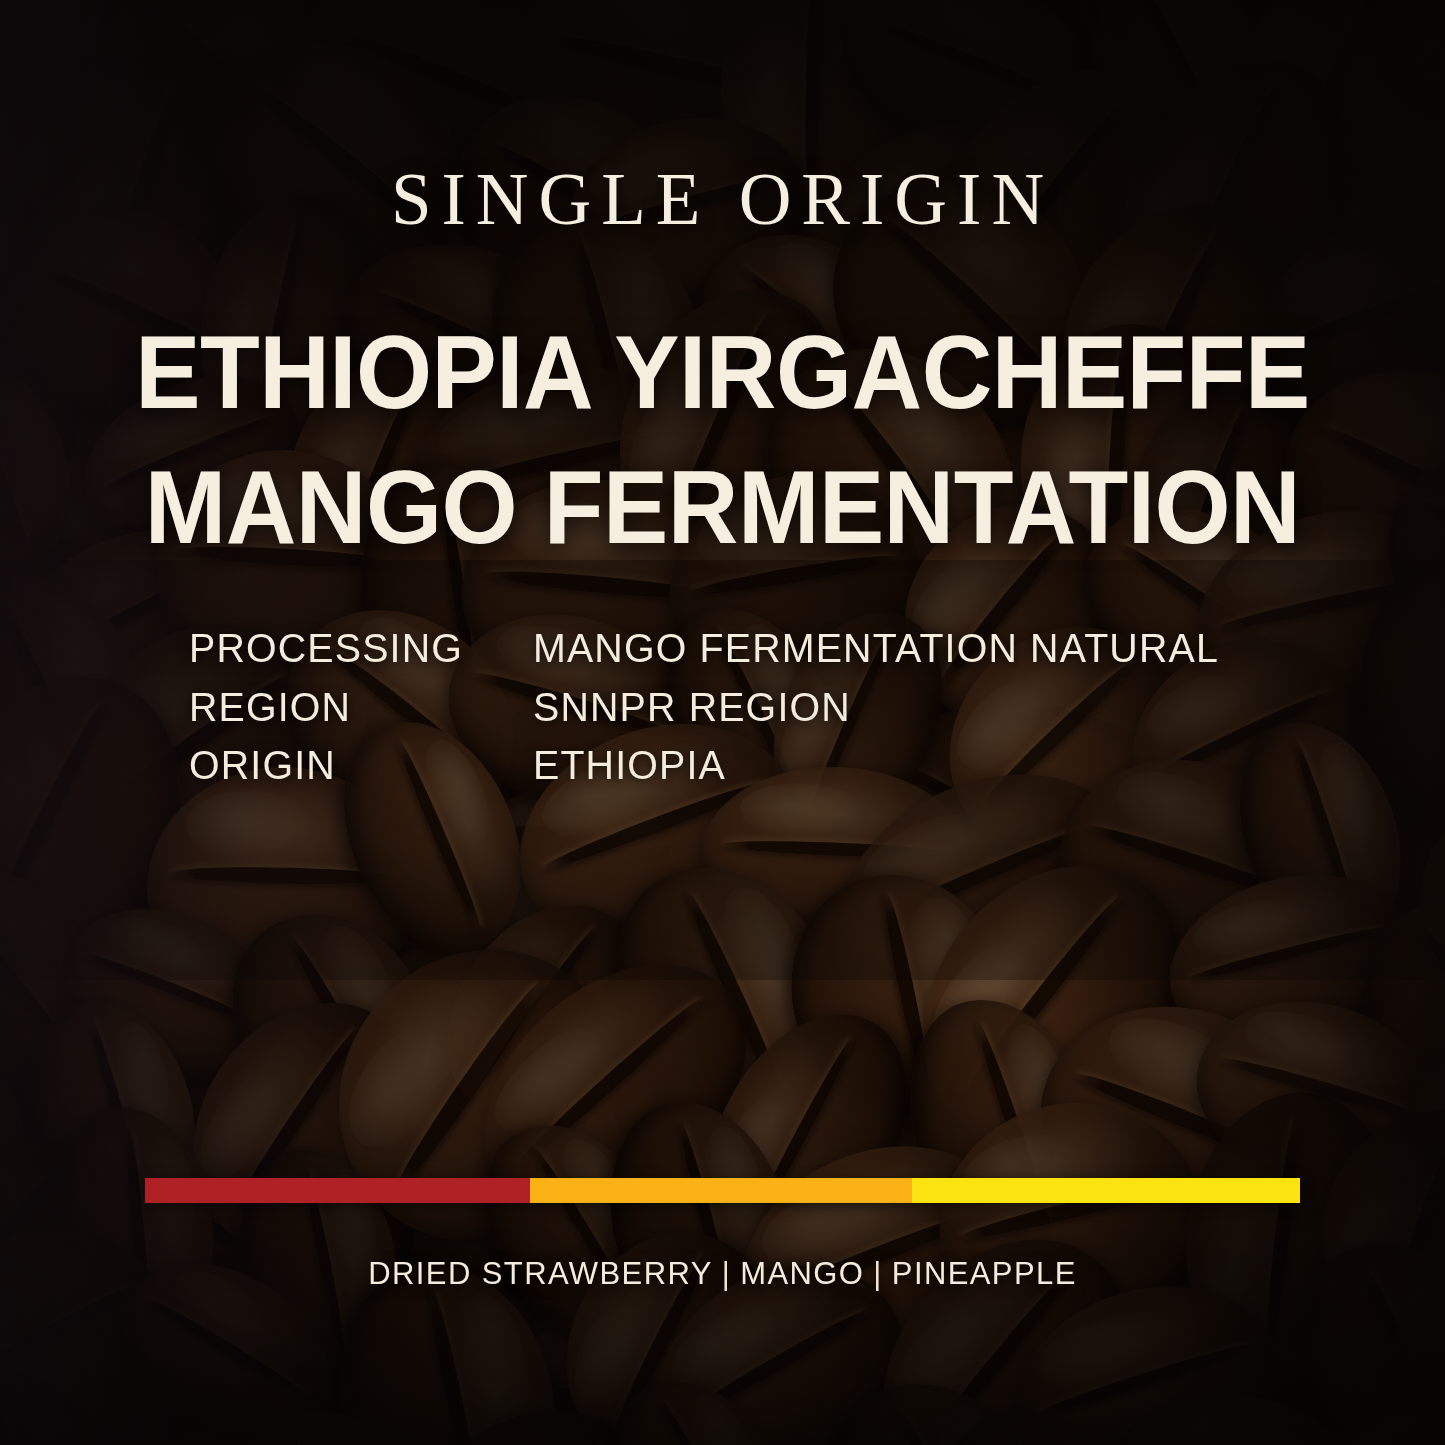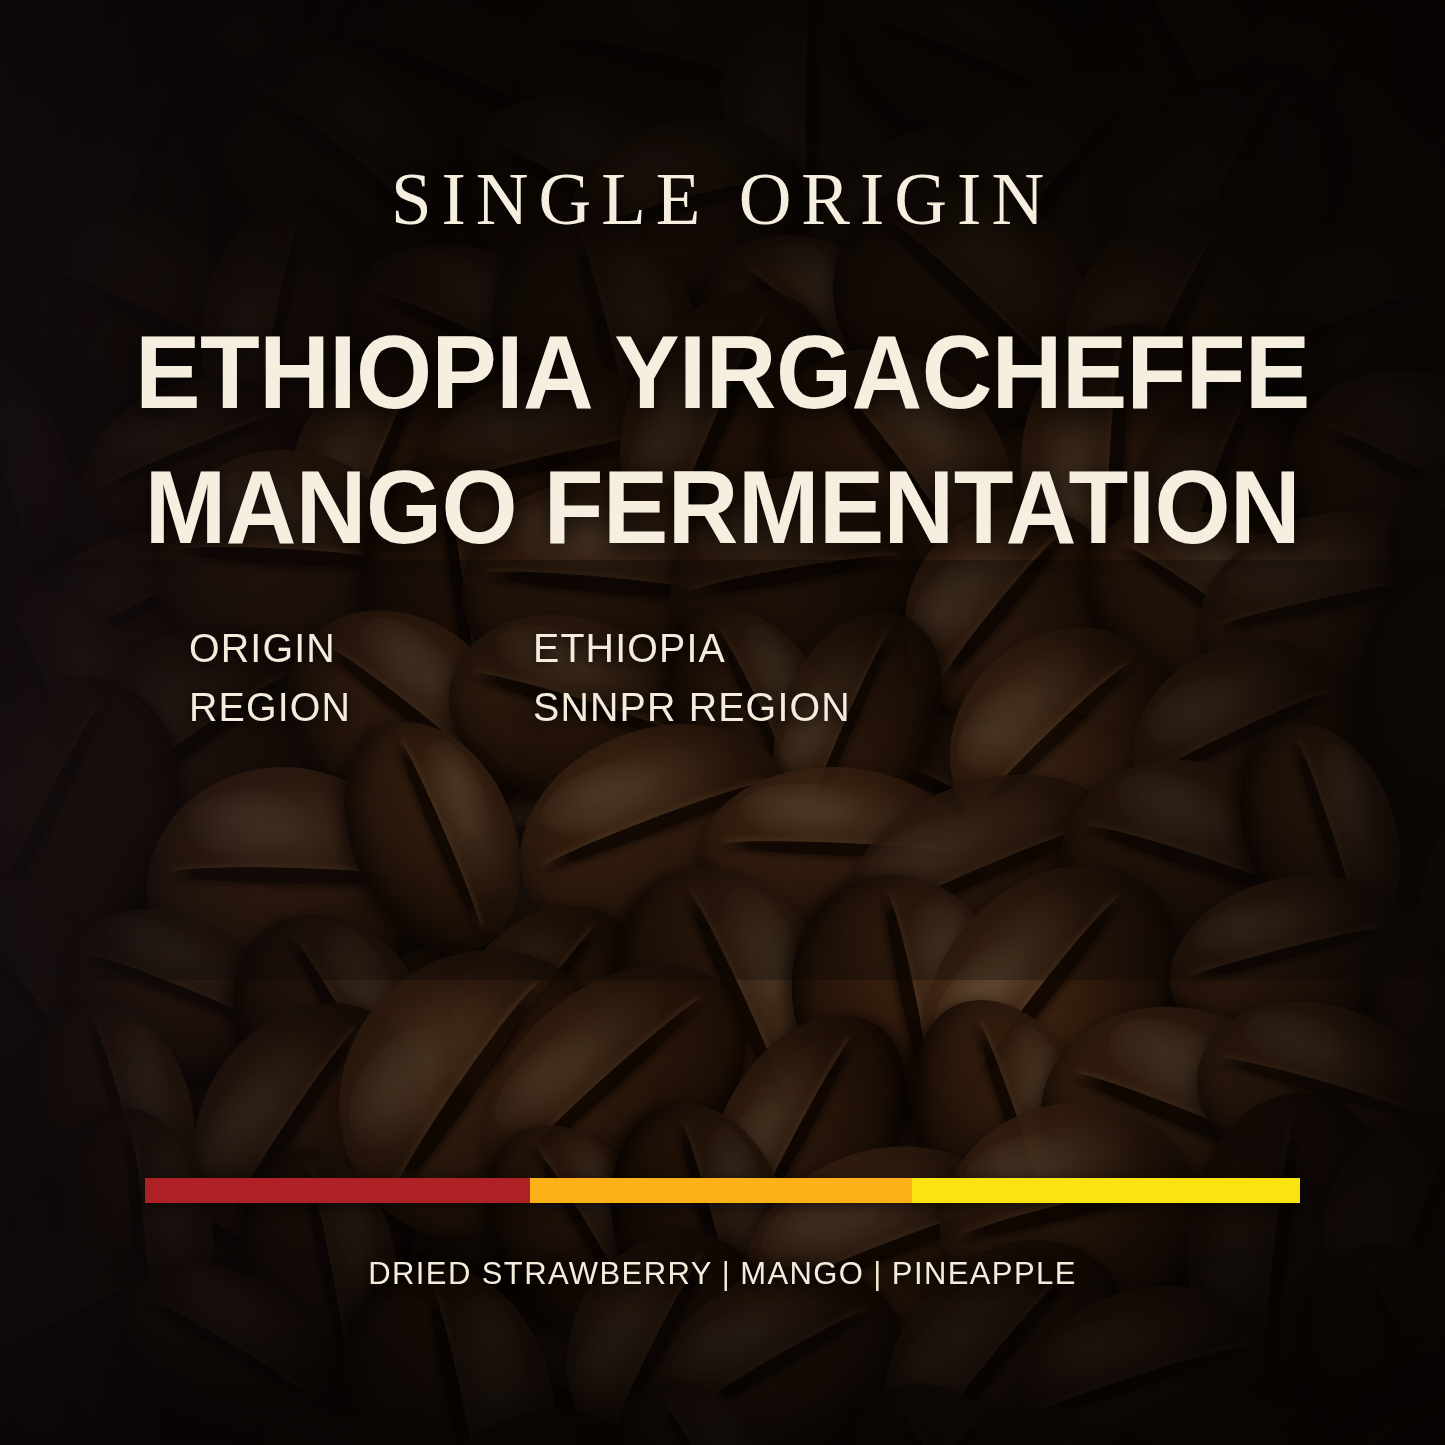--- a/index.html
+++ b/index.html
@@ -427,27 +427,31 @@
 
     <div class="eyebrow">SINGLE ORIGIN</div>
 
     <div class="title-block">
       <span class="title-line">ETHIOPIA YIRGACHEFFE</span>
       <span class="title-line">MANGO FERMENTATION</span>
     </div>
 
     <div class="specs" id="specs">
         <div class="spec-row">
-          <div class="spec-label">ORIGIN</div>
-          <div class="spec-value">ETHIOPIA</div>
+          <div class="spec-label">PROCESSING</div>
+          <div class="spec-value">MANGO FERMENTATION NATURAL</div>
         </div>
         <div class="spec-row">
           <div class="spec-label">REGION</div>
           <div class="spec-value">SNNPR REGION</div>
         </div>
+        <div class="spec-row">
+          <div class="spec-label">ORIGIN</div>
+          <div class="spec-value">ETHIOPIA</div>
+        </div>
       </div>
 
     <div class="flavor-bar" id="flavor-bar">
         <div class="flavor-seg" style="background: rgb(175, 33, 36); width: 33.3%;"></div>
         <div class="flavor-seg" style="background: rgb(252, 178, 22); width: 33.1%;"></div>
         <div class="flavor-seg" style="background: rgb(250, 227, 17); width: 33.6%;"></div>
       </div>
 
     <div class="notes" id="notes"><span>DRIED STRAWBERRY</span><span class="sep">|</span><span>MANGO</span><span class="sep">|</span><span>PINEAPPLE</span></div>
 

